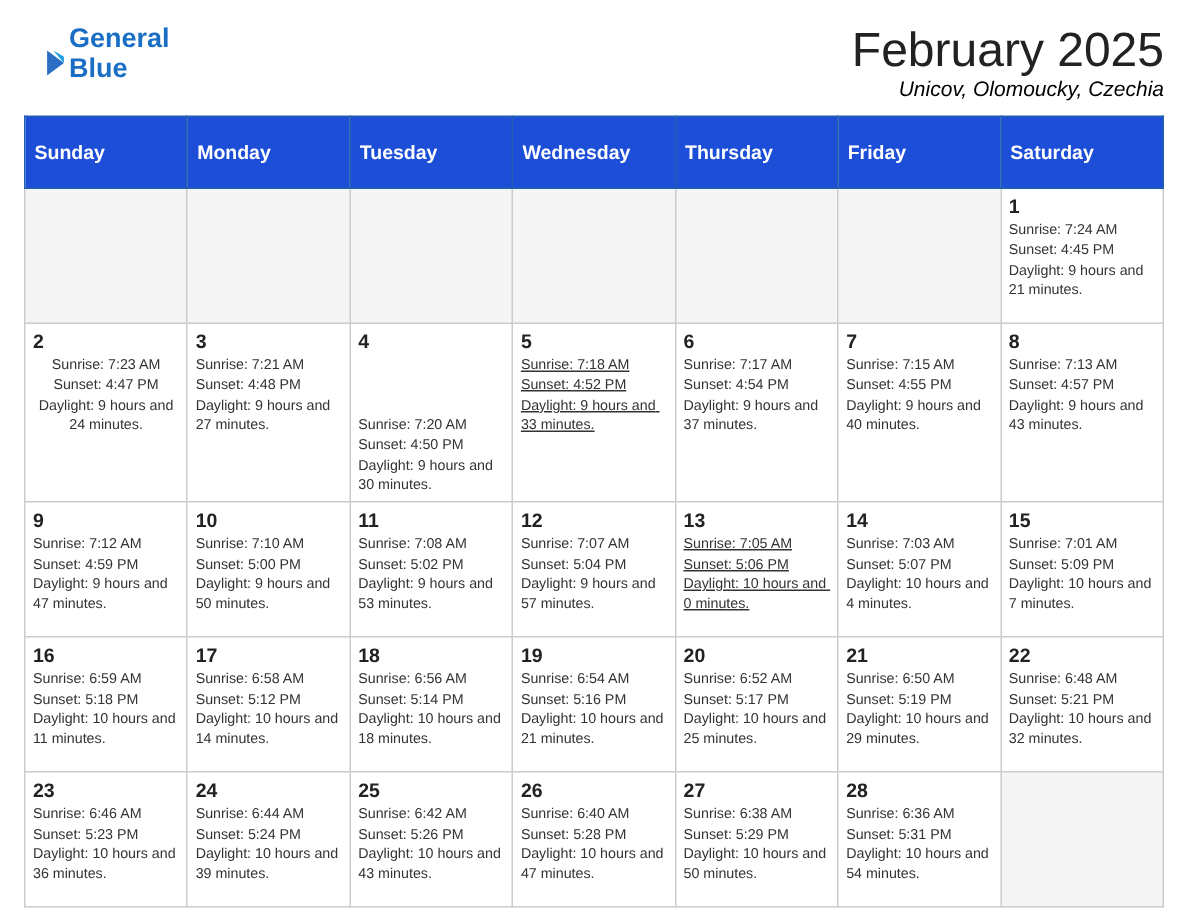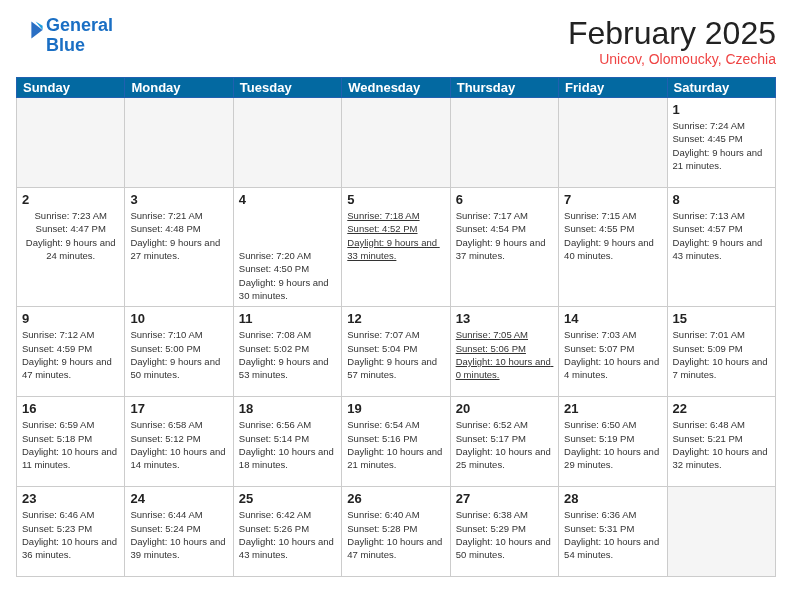--- a/index.html
+++ b/index.html
@@ -11,21 +11,21 @@
       padding: 16px;
     }
     .header {
       display: flex;
       justify-content: space-between;
       align-items: flex-start;
       margin-bottom: 10px;
     }
     .logo {
       display: flex;
-      align-items: flex-start;
+      align-items: flex-end;
     }
     .logo-text {
       font-size: 18px;
       font-weight: bold;
       color: #333;
       line-height: 1.1;
     }
     .logo-text span {
       color: #1a6fc4;
     }
@@ -38,32 +38,33 @@
       text-align: right;
     }
     .month-title {
       font-size: 32px;
       font-weight: normal;
       color: #222;
       line-height: 1.1;
     }
     .subtitle {
       font-size: 14px;
-      color: #ef4444;
+      color: #000000;
+      font-style: italic;
     }
     .calendar {
       width: 100%;
       border-collapse: collapse;
       border: 1px solid #ccc;
     }
     .calendar th {
-      background: #0369a1;
+      background: #1d4ed8;
       color: #fff;
       text-align: left;
-      padding: 2px 6px;
+      padding: 16px 6px;
       font-size: 13px;
       border: 1px solid #2060b0;
     }
     .calendar td {
       vertical-align: top;
       border: 1px solid #ccc;
       padding: 4px 5px;
       width: calc(100% / 7);
       height: 90px;
       background: #fff;

